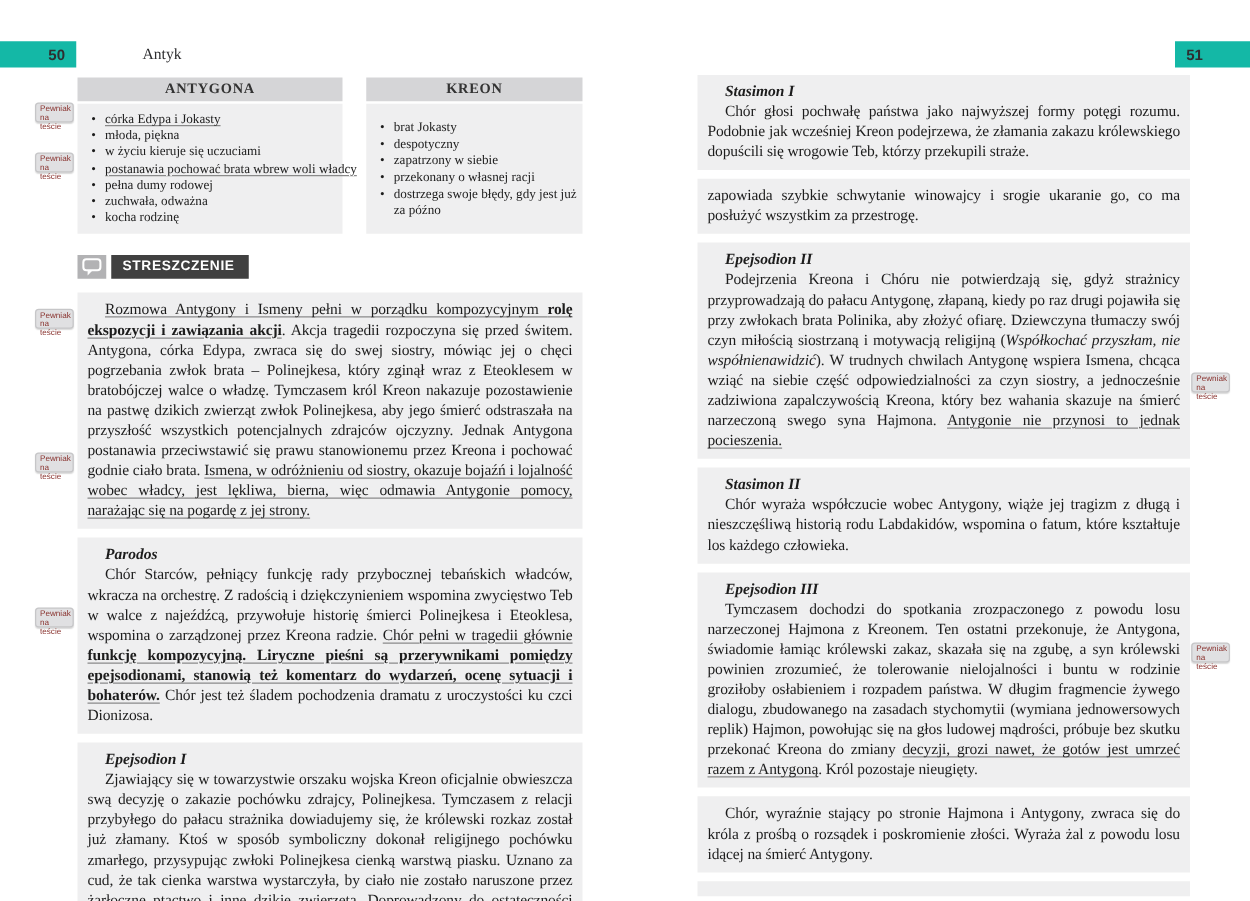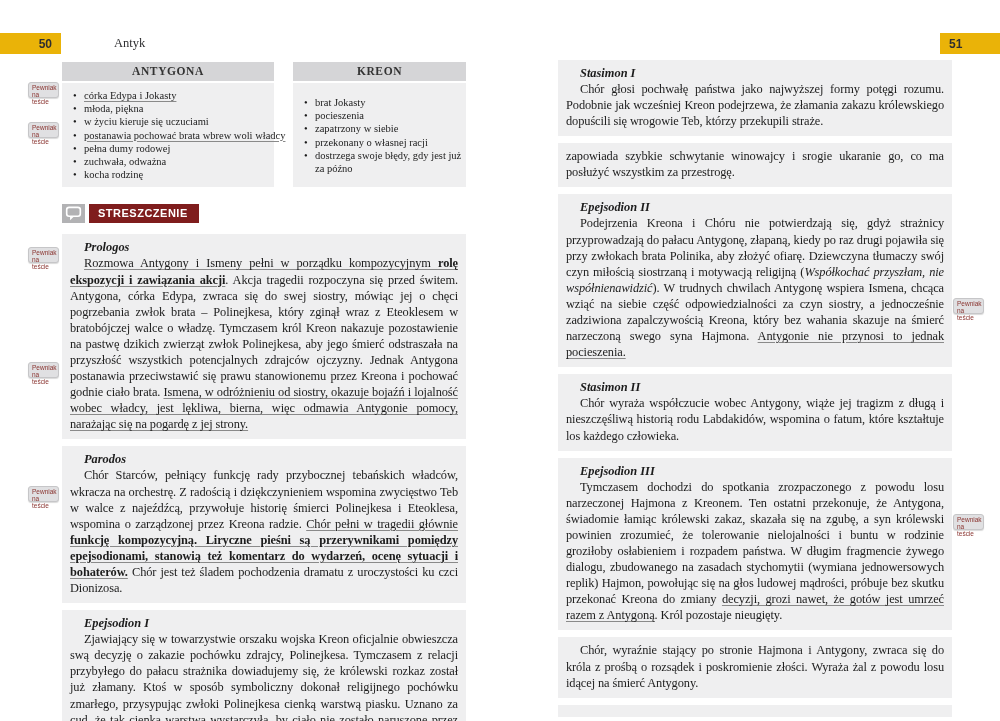--- a/index.html
+++ b/index.html
@@ -1,19 +1,19 @@
 <!DOCTYPE html>
 <html lang="pl"><head>
 <meta charset="utf-8">
 <style>
   html,body{margin:0;padding:0;background:#fff;}
   .canvas{position:relative;width:1000px;height:721px;background:#fff;overflow:hidden;
           font-family:"Liberation Serif", serif;color:#1c1c1c;}
   
-  .pnum-box{position:absolute;top:33px;height:21px;background:#eab308;
+  .pnum-box{position:absolute;top:33px;height:21px;background:#14b8a6;
             font-family:"Liberation Sans", sans-serif;font-weight:bold;font-size:12px;
             color:#2e2e30;display:flex;align-items:center;}
   .pnum-left{left:0;width:52px;justify-content:flex-end;padding-right:9px;}
   .pnum-right{left:940px;width:60px;justify-content:flex-start;padding-left:9px;}
   .hdr-label{position:absolute;top:36px;font-size:12.5px;color:#2e2e30;}
   .hdr-left{left:66px;margin-left:48px;}
   .hdr-right{right:70px;top:36px;text-align:right;margin-top:28px;}
   .hdr-right .it{font-style:italic;}
   
   .col-left{position:absolute;left:62px;top:62px;width:404px;}
@@ -27,21 +27,21 @@
           font-weight:bold;font-size:11.5px;letter-spacing:0.6px;color:#333;}
   ul.t-body{background:#efeff0;margin:2px 0 0 0;padding:6px 4px 6px 10px;list-style:none;
             font-size:10.5px;line-height:13.2px;min-height:83px;flex:1;}
   .t-col0 ul.t-body li{white-space:nowrap;}
   .t-col1 ul.t-body{padding-top:13px;}
   ul.t-body li{position:relative;padding-left:12px;}
   ul.t-body li::before{content:"\2022";position:absolute;left:1px;top:0;}
   
   .summary-row{display:flex;align-items:center;gap:4px;margin:0 0 11px 0;}
   .icon-box{width:23px;height:19px;background:#b2b2b4;display:flex;align-items:center;justify-content:center;}
-  .summary-bar{background:#7f1d1d;color:#fff;height:19px;line-height:19px;padding:0 11px 0 9px;
+  .summary-bar{background:#404040;color:#fff;height:19px;line-height:19px;padding:0 11px 0 9px;
                font-family:"Liberation Sans", sans-serif;font-weight:bold;font-size:11px;letter-spacing:0.5px;}
   
   .block{background:#efeff0;padding:5px 8px 7px 8px;margin-bottom:7px;}
   .sec-h{font-weight:bold;font-style:italic;font-size:12.4px;margin-left:14px;line-height:16px;}
   .sec-p{margin:0;font-size:12.4px;line-height:16.1px;text-align:justify;text-indent:14px;
          letter-spacing:-0.1px;}
   .sec-p.noindent{text-indent:0;}
   .b{font-weight:bold;}
   .i{font-style:italic;}
   .u{text-decoration:underline;text-decoration-color:#8a8a8a;text-underline-offset:2px;text-decoration-thickness:1px;}
@@ -75,41 +75,40 @@
             <li><span class="u">postanawia pochować brata wbrew woli władcy</span></li>
             <li><span>pełna dumy rodowej</span></li>
             <li><span>zuchwała, odważna</span></li>
             <li><span>kocha rodzinę</span></li>
           </ul>
       </div>
       <div class="t-col t-col1">
         <div class="t-head">KREON</div>
         <ul class="t-body" id="col1">
             <li><span>brat Jokasty</span></li>
-            <li><span>pocieszenia</span></li>
+            <li><span>despotyczny</span></li>
             <li><span>zapatrzony w siebie</span></li>
             <li><span>przekonany o własnej racji</span></li>
             <li><span>dostrzega swoje błędy, gdy jest już za późno</span></li>
           </ul>
       </div>
     </div>
 
     <div class="summary-row">
       <div class="icon-box">
         <svg width="17" height="15" viewBox="0 0 24 22">
           <rect x="2" y="2" width="20" height="13" rx="3.5" fill="none" stroke="#ffffff" stroke-width="2.4"></rect>
           <path d="M7 15 L7 21 L13 15 Z" fill="#ffffff"></path>
         </svg>
       </div>
       <div class="summary-bar">STRESZCZENIE</div>
     </div>
 
     <div id="left-sections">
         <div class="block">
-          <div class="sec-h">Prologos</div>
           <p class="sec-p"><span class="u">Rozmowa Antygony i Ismeny pełni w porządku kompozycyjnym </span><span class="b u">rolę ekspozycji i zawiązania akcji</span><span>. Akcja tragedii rozpoczyna się przed świtem. Antygona, córka Edypa, zwraca się do swej siostry, mówiąc jej o chęci pogrzebania zwłok brata – Polinejkesa, który zginął wraz z Eteoklesem w bratobójczej walce o władzę. Tymczasem król Kreon nakazuje pozostawienie na pastwę dzikich zwierząt zwłok Polinejkesa, aby jego śmierć odstraszała na przyszłość wszystkich potencjalnych zdrajców ojczyzny. Jednak Antygona postanawia przeciwstawić się prawu stanowionemu przez Kreona i pochować godnie ciało brata. </span><span class="u">Ismena, w odróżnieniu od siostry, okazuje bojaźń i lojalność wobec władcy, jest lękliwa, bierna, więc odmawia Antygonie pomocy, narażając się na pogardę z jej strony.</span></p>
         </div>
         <div class="block">
           <div class="sec-h">Parodos</div>
           <p class="sec-p"><span>Chór Starców, pełniący funkcję rady przybocznej tebańskich władców, wkracza na orchestrę. Z radością i dziękczynieniem wspomina zwycięstwo Teb w walce z najeźdźcą, przywołuje historię śmierci Polinejkesa i Eteoklesa, wspomina o zarządzonej przez Kreona radzie. </span><span class="u">Chór pełni w tragedii głównie </span><span class="b u">funkcję kompozycyjną. Liryczne pieśni są przerywnikami pomiędzy epejsodionami, stanowią też komentarz do wydarzeń, ocenę sytuacji i bohaterów.</span><span> Chór jest też śladem pochodzenia dramatu z uroczystości ku czci Dionizosa.</span></p>
         </div>
         <div class="block">
           <div class="sec-h">Epejsodion I</div>
           <p class="sec-p"><span>Zjawiający się w towarzystwie orszaku wojska Kreon oficjalnie obwieszcza swą decyzję o zakazie pochówku zdrajcy, Polinejkesa. Tymczasem z relacji przybyłego do pałacu strażnika dowiadujemy się, że królewski rozkaz został już złamany. Ktoś w sposób symboliczny dokonał religijnego pochówku zmarłego, przysypując zwłoki Polinejkesa cienką warstwą piasku. Uznano za cud, że tak cienka warstwa wystarczyła, by ciało nie zostało naruszone przez żarłoczne ptactwo i inne dzikie zwierzęta. Doprowadzony do ostateczności Kreon</span></p>
         </div>

